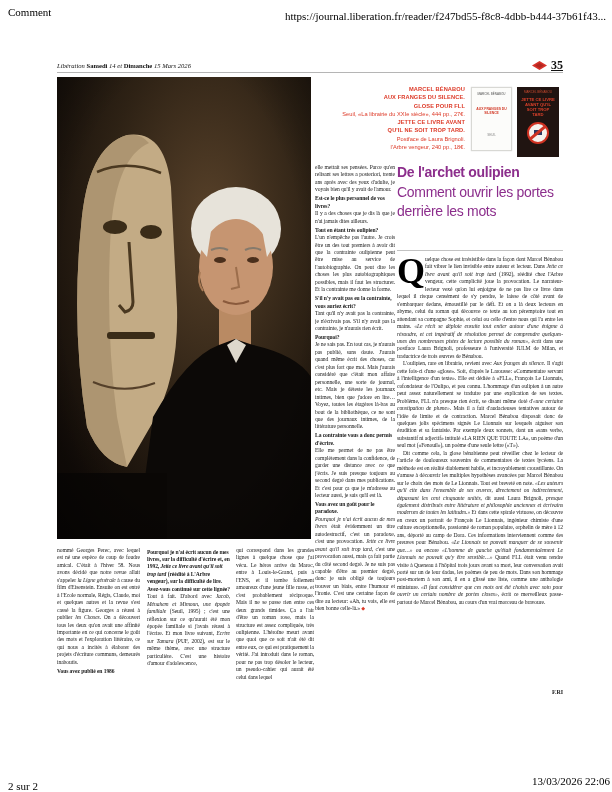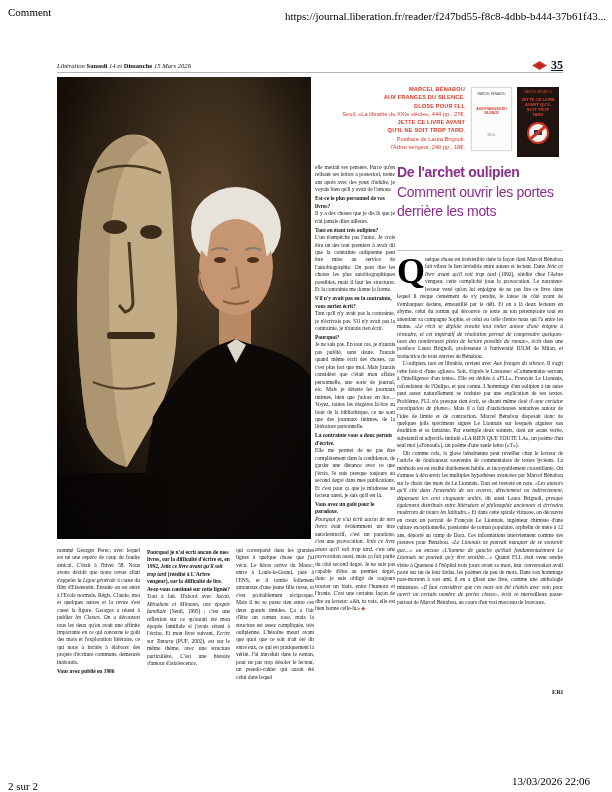--- a/index.html
+++ b/index.html
@@ -5,21 +5,21 @@
   html,body{margin:0;padding:0;}
   body{width:612px;height:792px;background:#ffffff;position:relative;overflow:hidden;
        font-family:"Liberation Serif",serif;color:#111;}
   .abs{position:absolute;}
 
   
   .print-hf{font:11px "Liberation Serif",serif;color:#000;}
   #hdr-app{left:8px;top:6px;}
   #hdr-url{right:6px;top:10px;}
   #ftr-pages{left:8px;top:780px;}
-  #ftr-time{right:22px;top:775px;}
+  #ftr-time{right:2px;top:775px;}
 
   
   #masthead{left:57px;top:59px;width:506px;height:12px;font-size:6.6px;display:flex;
             justify-content:space-between;align-items:center;}
   #masthead .run-i{font-style:italic;}
   #masthead .run-b{font-weight:700;}
   #mast-right{display:flex;align-items:center;gap:4px;}
   #page-num{font-weight:700;font-size:12px;text-decoration:underline;}
   #rule-top{left:57px;top:72px;width:506px;height:1px;background:#b5b5b5;}
 

